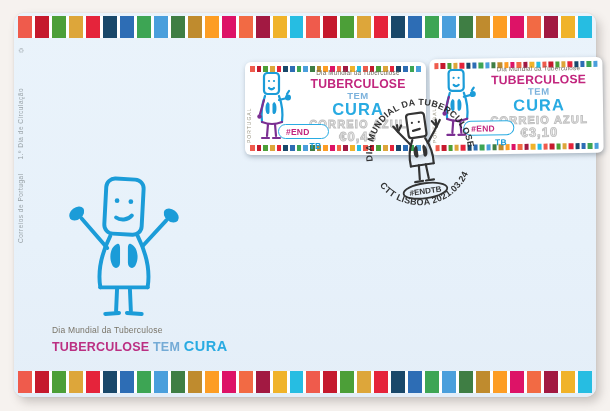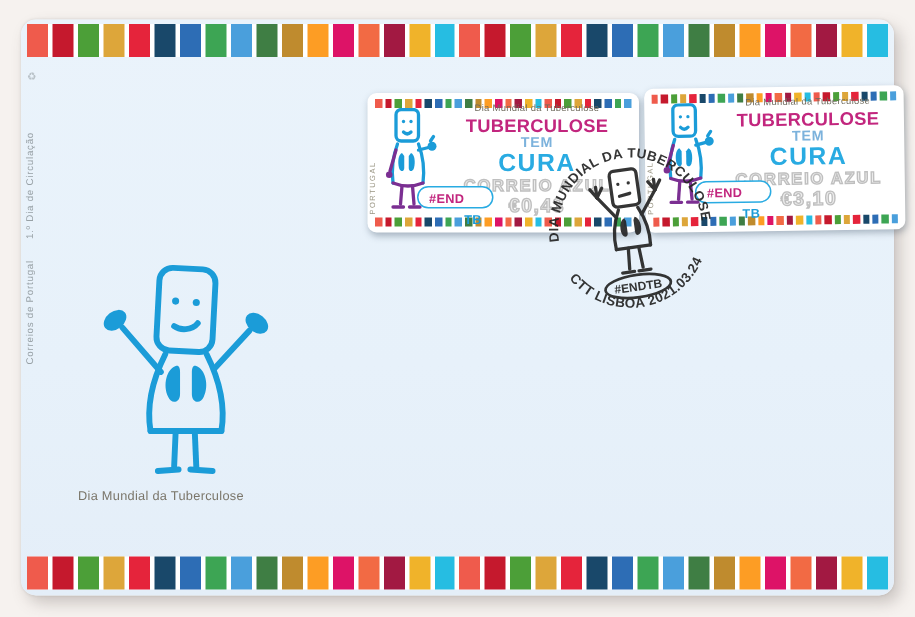--- a/index.html
+++ b/index.html
@@ -176,20 +176,25 @@
       <circle cx="74" cy="29" r="2.4"></circle>
       <ellipse cx="19" cy="41" rx="8.5" ry="6" transform="rotate(-38 19 41)"></ellipse>
       <ellipse cx="115" cy="43" rx="8.5" ry="6" transform="rotate(38 115 43)"></ellipse>
       <path d="M60,72 C54,74 51,85 55,93 C57,98 63,97 63,91 L63,76 C63,73 62,71 60,72 Z"></path>
       <path d="M74,72 C80,74 83,85 79,93 C77,98 71,97 71,91 L71,76 C71,73 72,71 74,72 Z"></path>
     </g>
   </svg>
 
   <div class="footer-block">
     <div class="footer-label">Dia Mundial da Tuberculose</div>
+    <div class="footer-title">
+      <span class="ft-1">TUBERCULOSE</span>
+      <span class="ft-2">TEM</span>
+      <span class="ft-3">CURA</span>
+    </div>
   </div>
 
   <div class="stamp stamp-1">
     <div class="stripe stamp-stripe top">
         <div class="stripe-cell" style="background: rgb(239, 91, 76);"></div>
         <div class="stripe-cell" style="background: rgb(197, 25, 45);"></div>
         <div class="stripe-cell" style="background: rgb(76, 159, 56);"></div>
         <div class="stripe-cell" style="background: rgb(221, 166, 58);"></div>
         <div class="stripe-cell" style="background: rgb(229, 36, 59);"></div>
         <div class="stripe-cell" style="background: rgb(25, 72, 106);"></div>

